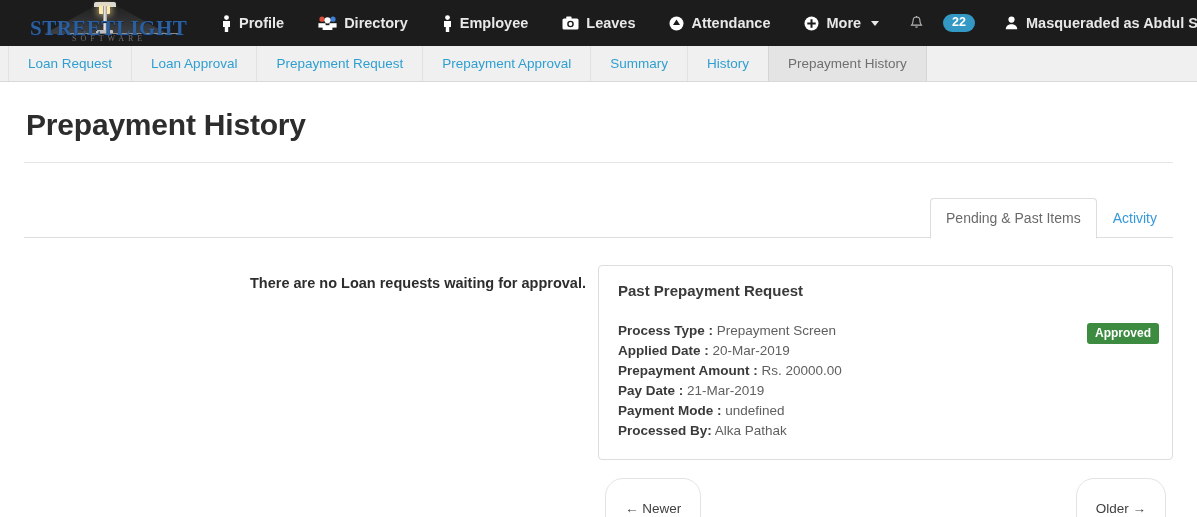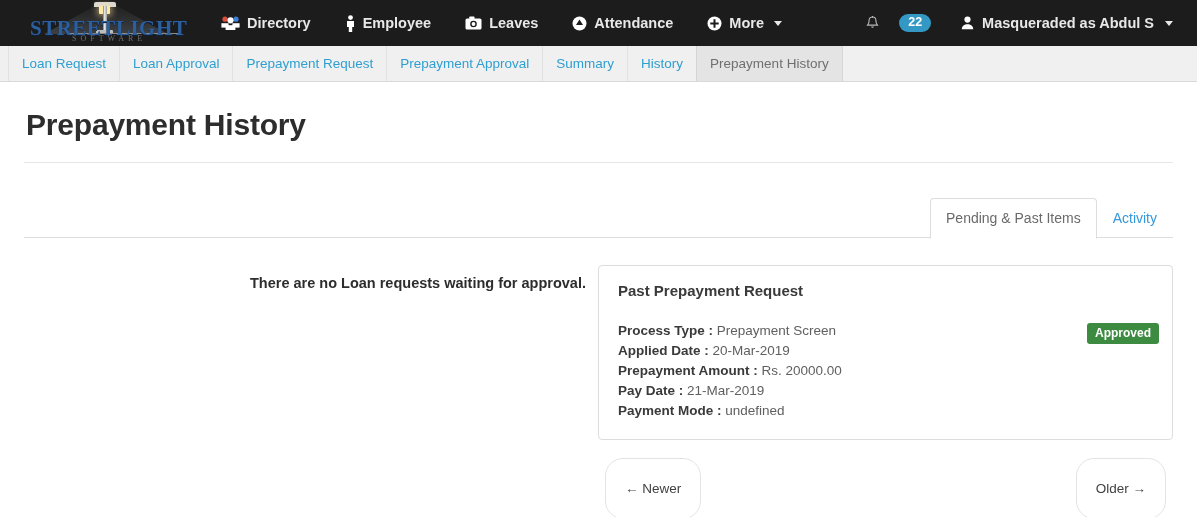--- a/index.html
+++ b/index.html
@@ -162,21 +162,21 @@
     height: 36px;
     background: #f0f0f0;
     border-bottom: 1px solid #d9d9d9;
     display: flex;
     align-items: stretch;
     padding-left: 8px;
   }
   .subnav-item {
     display: flex;
     align-items: center;
-    padding: 0 13px;
+    padding: 0 19px;
     font-size: 13.5px;
     color: #2f9fd0;
     border-left: 1px solid #e2e2e2;
     border-right: 1px solid #e2e2e2;
     margin-right: -1px;
     cursor: pointer;
     white-space: nowrap;
   }
   .subnav-item:first-child { border-left: 1px solid #e2e2e2; }
   .subnav-item.active {
@@ -330,20 +330,29 @@
     <div class="base"></div>
     <div class="underline"></div>
     <div class="wordmark">
       <span>STREET</span><span>LIGHT</span>
     </div>
     <div class="subword">SOFTWARE</div>
   </div>
 
   <div class="nav-items">
 
+    <div class="nav-item">
+      <span class="nav-icon">
+        <svg width="11" height="17" viewBox="0 0 11 17">
+            <circle cx="5.5" cy="2.6" r="2.4" fill="#fff"></circle>
+            <path d="M2 6h7v6H7.2v5H3.8v-5H2z" fill="#fff"></path>
+          </svg>
+      </span>
+      <span>Profile</span>
+    </div>
 
     <div class="nav-item">
       <span class="nav-icon">
         <svg width="19" height="16" viewBox="0 0 19 16">
           <circle cx="4" cy="4.2" r="2.6" fill="#d94f3d"></circle>
             <path d="M0.4 8.2h7.2v4.4H0.4z" fill="#fff"></path>
           <circle cx="15" cy="4.2" r="2.6" fill="#3d7fd9"></circle>
             <path d="M11.4 8.2h7.2v4.4h-7.2z" fill="#fff"></path>
           <circle cx="9.5" cy="5.3" r="3.1" fill="#fff"></circle>
             <path d="M4.6 10.2h9.8v4.8H4.6z" fill="#fff"></path>
@@ -466,20 +475,24 @@
           <span>Rs. 20000.00</span>
         </div>
         <div class="field">
           <span class="lbl">Pay Date :</span>
           <span>21-Mar-2019</span>
         </div>
         <div class="field">
           <span class="lbl">Payment Mode :</span>
           <span>undefined</span>
         </div>
+        <div class="field">
+          <span class="lbl">Processed By:</span>
+          <span>Alka Pathak</span>
+        </div>
 
         <div class="status-badge">Approved</div>
       </div>
 
       <div class="pager">
         <button class="pager-btn">← Newer</button>
         <button class="pager-btn">Older →</button>
       </div>
 
     </div>

